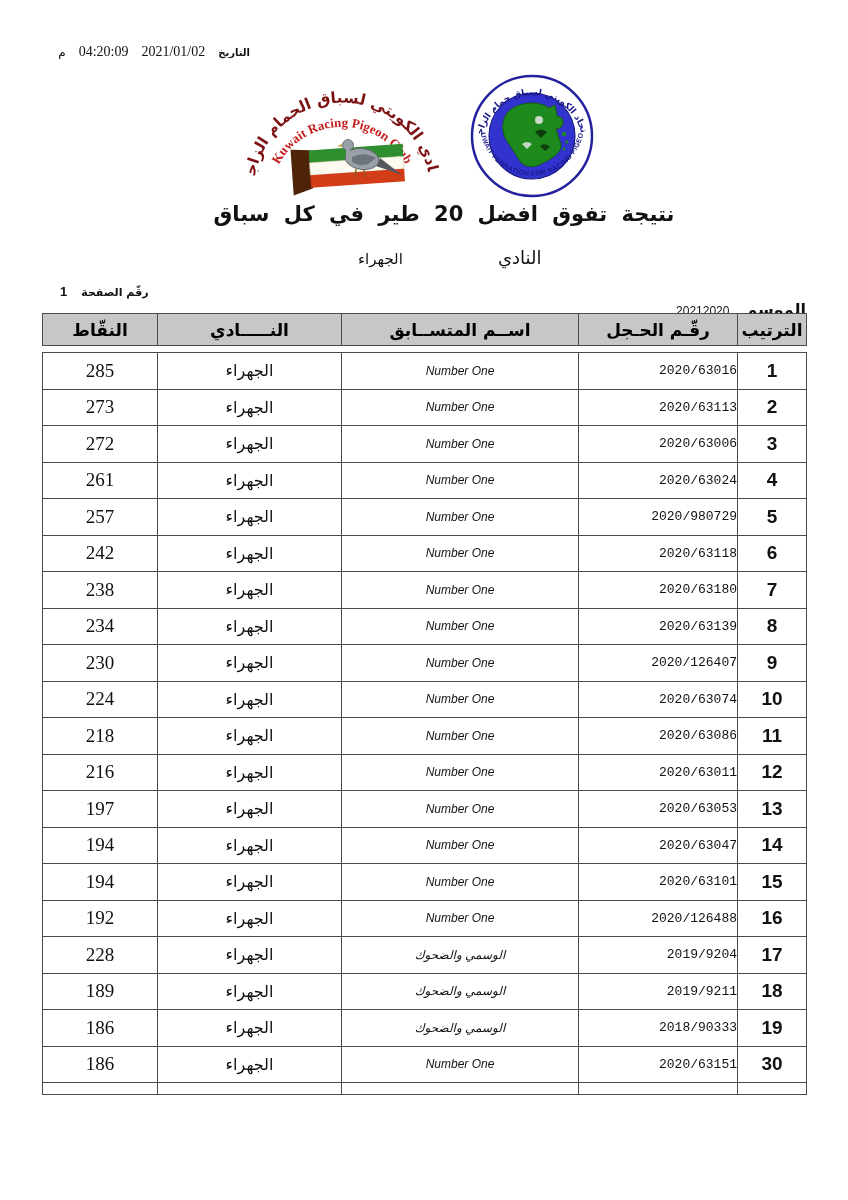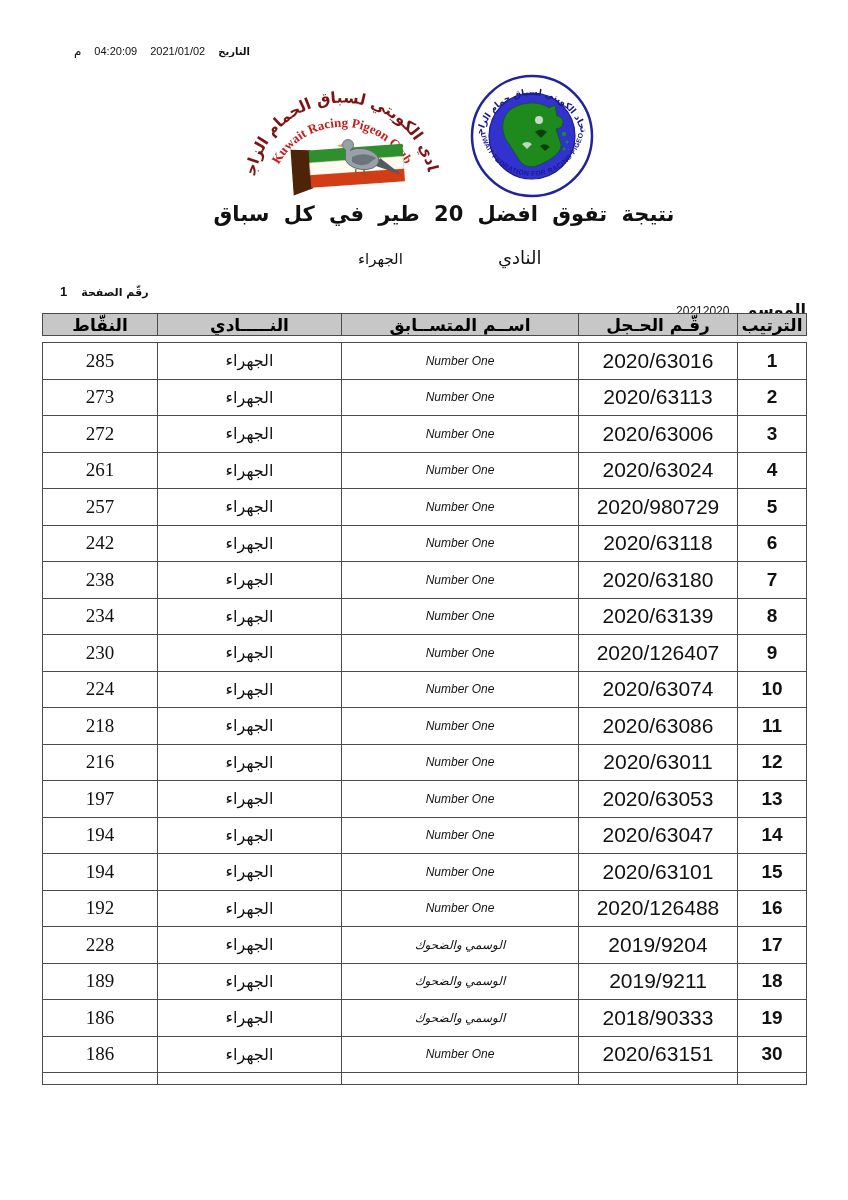--- a/index.html
+++ b/index.html
@@ -9,21 +9,21 @@
     font-family:"DejaVu Sans", sans-serif; color:#111;
   }
 
   
   .date-line {
     position:absolute; top:44px; right:598px;
     direction:rtl; display:flex; align-items:baseline; gap:13px;
     white-space:nowrap;
   }
   .date-line .lbl { font-weight:bold; font-size:10px; }
-  .date-line .val { font-size:11px; font-family:Liberation Sans, sans-serif; direction:ltr; }
+  .date-line .val { font-size:14px; font-family:Liberation Serif, serif; direction:ltr; }
   .date-line .mer { font-size:12px; }
 
   
   .logo-left  { position:absolute; left:244px; top:74px; width:196px; height:126px; }
   .logo-right { position:absolute; left:452px; top:72px; width:160px; height:130px; }
 
   
   .report-title {
     position:absolute; top:202px; left:0; width:848px;
     text-align:center; transform:translateX(20px);
@@ -52,28 +52,28 @@
   .table-wrap { position:absolute; left:42px; top:313px; width:764px; }
   table { border-collapse:collapse; width:764px; direction:rtl; table-layout:fixed; }
   col.c-rank   { width:69px; }
   col.c-ring   { width:159px; }
   col.c-name   { width:237px; }
   col.c-club   { width:184px; }
   col.c-points { width:115px; }
 
   th, td { border:1px solid #4b4b4b; text-align:center; vertical-align:middle; overflow:hidden; }
   thead th {
-    background:#c7c7c7; height:22px;
+    background:#c7c7c7; height:32px;
     font-weight:bold; font-size:17px; color:#000;
   }
   .body-table { margin-top:6px; }
   .body-table td { height:36.5px; background:#fff; }
 
   td.cell-rank   { font-weight:bold; font-size:19px; font-family:"Liberation Sans","DejaVu Sans",sans-serif; }
-  td.cell-ring   { font-size:21px; direction:ltr; font-family:Liberation Sans, sans-serif; }
+  td.cell-ring   { font-size:13px; direction:ltr; font-family:Liberation Mono, monospace;text-align:right; }
   td.cell-name   { font-size:12px; font-family:"Liberation Sans","DejaVu Sans",sans-serif;font-style:italic; }
   td.cell-club   { font-size:16px; }
   td.cell-points { font-size:19px; font-family:Liberation Serif, serif; }
 
   tr.spacer-row td { height:12px; }
 </style>
 </head>
 <body>
 
 <div class="date-line">

